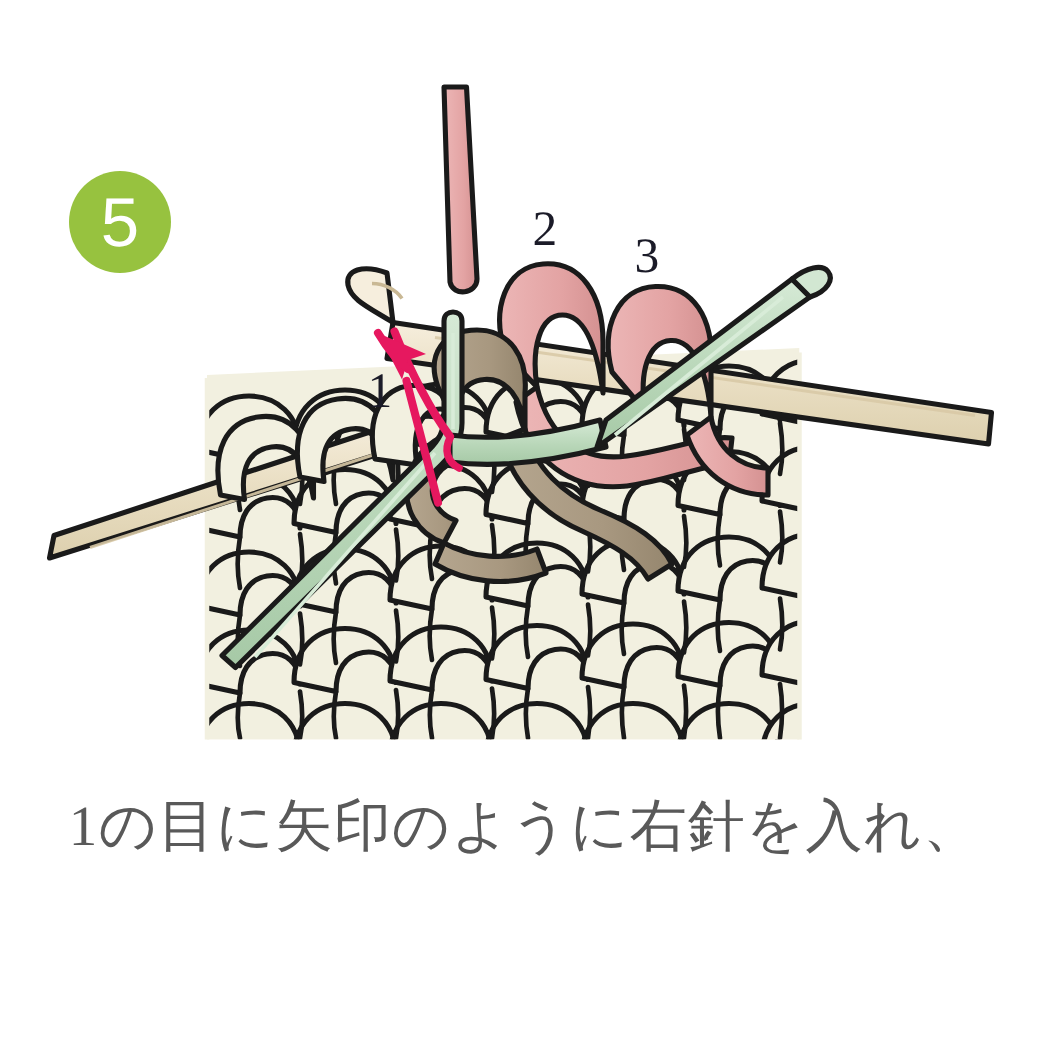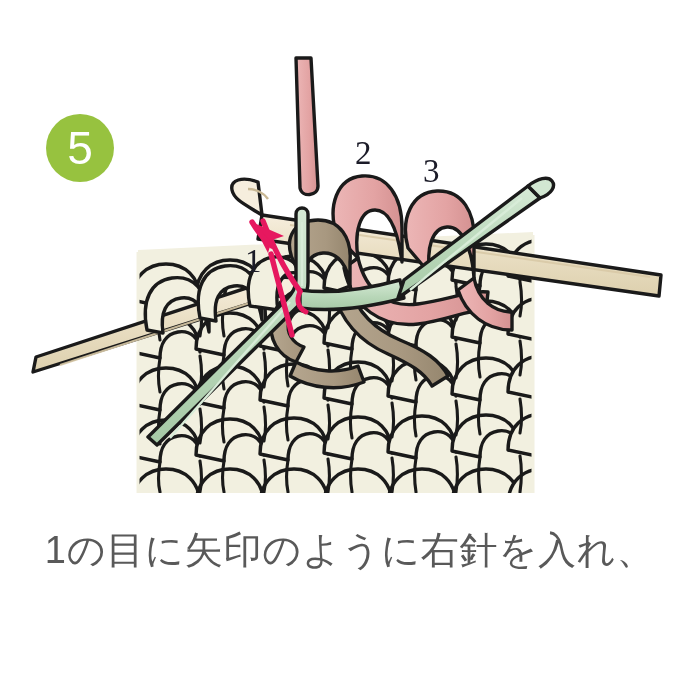--- a/index.html
+++ b/index.html
@@ -13,21 +13,21 @@
   #stage{position:absolute;left:0;top:0;width:700px;height:700px;}
   #art{position:absolute;left:0;top:0;width:700px;height:700px;}
   .caption{
     position:absolute;
     left:0;top:525px;
     width:700px;
     text-align:center;
     font-size:38px;
     letter-spacing:0.02em;
     color:#595959;
-    font-family:Liberation Sans, sans-serif;
+    font-family:Liberation Serif, serif;
     white-space:nowrap;
   }
   .badge{
     position:absolute;
     left:46px;top:114px;
     width:68px;height:68px;
     border-radius:50%;
     background:#97c23f;
     color:#ffffff;
     font-size:46px;

